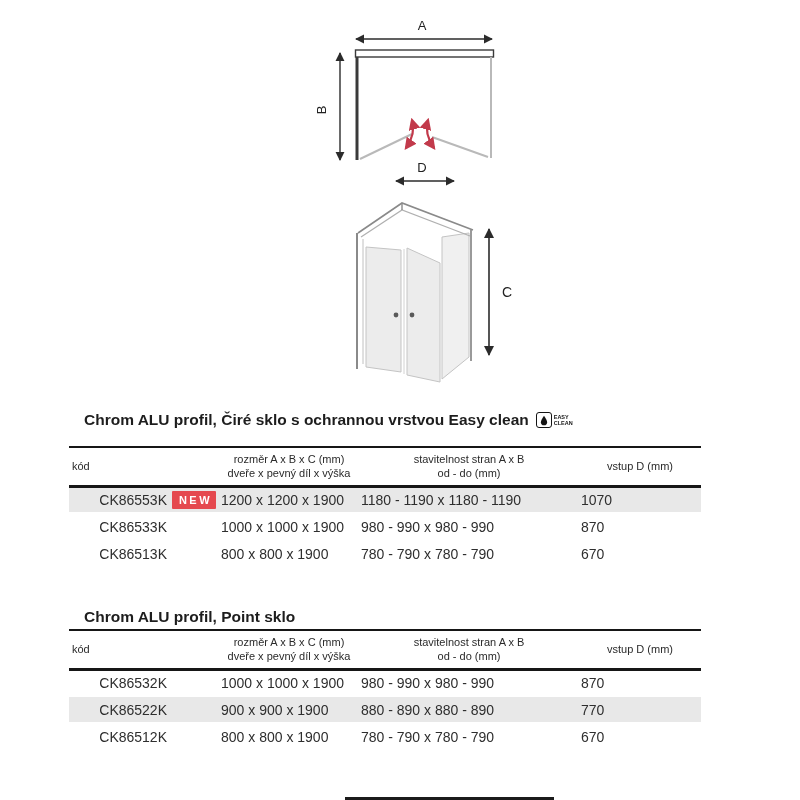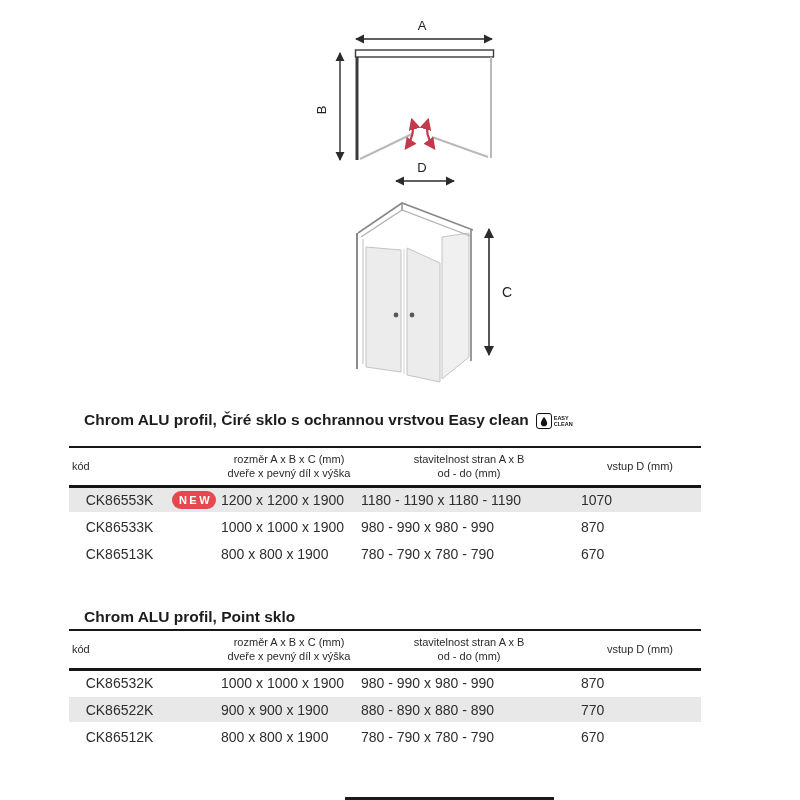--- a/index.html
+++ b/index.html
@@ -10,21 +10,21 @@
     position:relative;
     overflow:hidden;
     color:#2b2b2b;
   }
   .svg-plan { position:absolute; left:300px; top:8px; }
   .svg-iso  { position:absolute; left:330px; top:193px; }
 
   .section-title {
     position:absolute; left:84px;
     font-size:15.5px; font-weight:bold; color:#1d1d1d;
-    display:flex; align-items:flex-end; white-space:nowrap;
+    display:flex; align-items:center; white-space:nowrap;
   }
   #title1 { top:411px; }
   #title2 { top:608px; }
 
   .ec-badge { display:inline-flex; align-items:center; margin-left:7px; }
   .ec-box {
     width:16px; height:16px; border:1.6px solid #141414; border-radius:3px;
     display:flex; align-items:center; justify-content:center; background:#fff;
   }
   .ec-box svg { width:8px; height:11px; display:block; }
@@ -47,28 +47,28 @@
   }
   .th-code { text-align:left; padding-left:3px; }
   .th-size, .th-adjust, .th-entry { text-align:center; }
 
   td {
     font-size:14px; color:#2e2e2e; height:27px;
     padding:0 2px; vertical-align:middle;
   }
   tr.data-row { border-bottom:2px solid #ffffff; }
   tr.alt { background:#e8e8e8; }
-  .td-code { text-align:center; padding-left:3px; }
+  .td-code { text-align:right; padding-left:3px; }
   .td-badge { text-align:center; }
   .td-size, .td-adjust, .td-entry { text-align:left; }
 
   .new-badge {
     display:inline-block; background:#e5494f; color:#ffffff;
     font-size:11px; font-weight:bold; letter-spacing:2.5px;
-    padding:3px 4px 2px 7px; border-radius:9px; line-height:1.2;
+    padding:3px 4px 2px 7px; border-radius:1px; line-height:1.2;
   }
 
   .bottom-cut {
     position:absolute; left:345px; top:797px; width:209px; height:3px;
     background:#1b1b1b;
   }
 </style>
 </head>
 <body>
 

